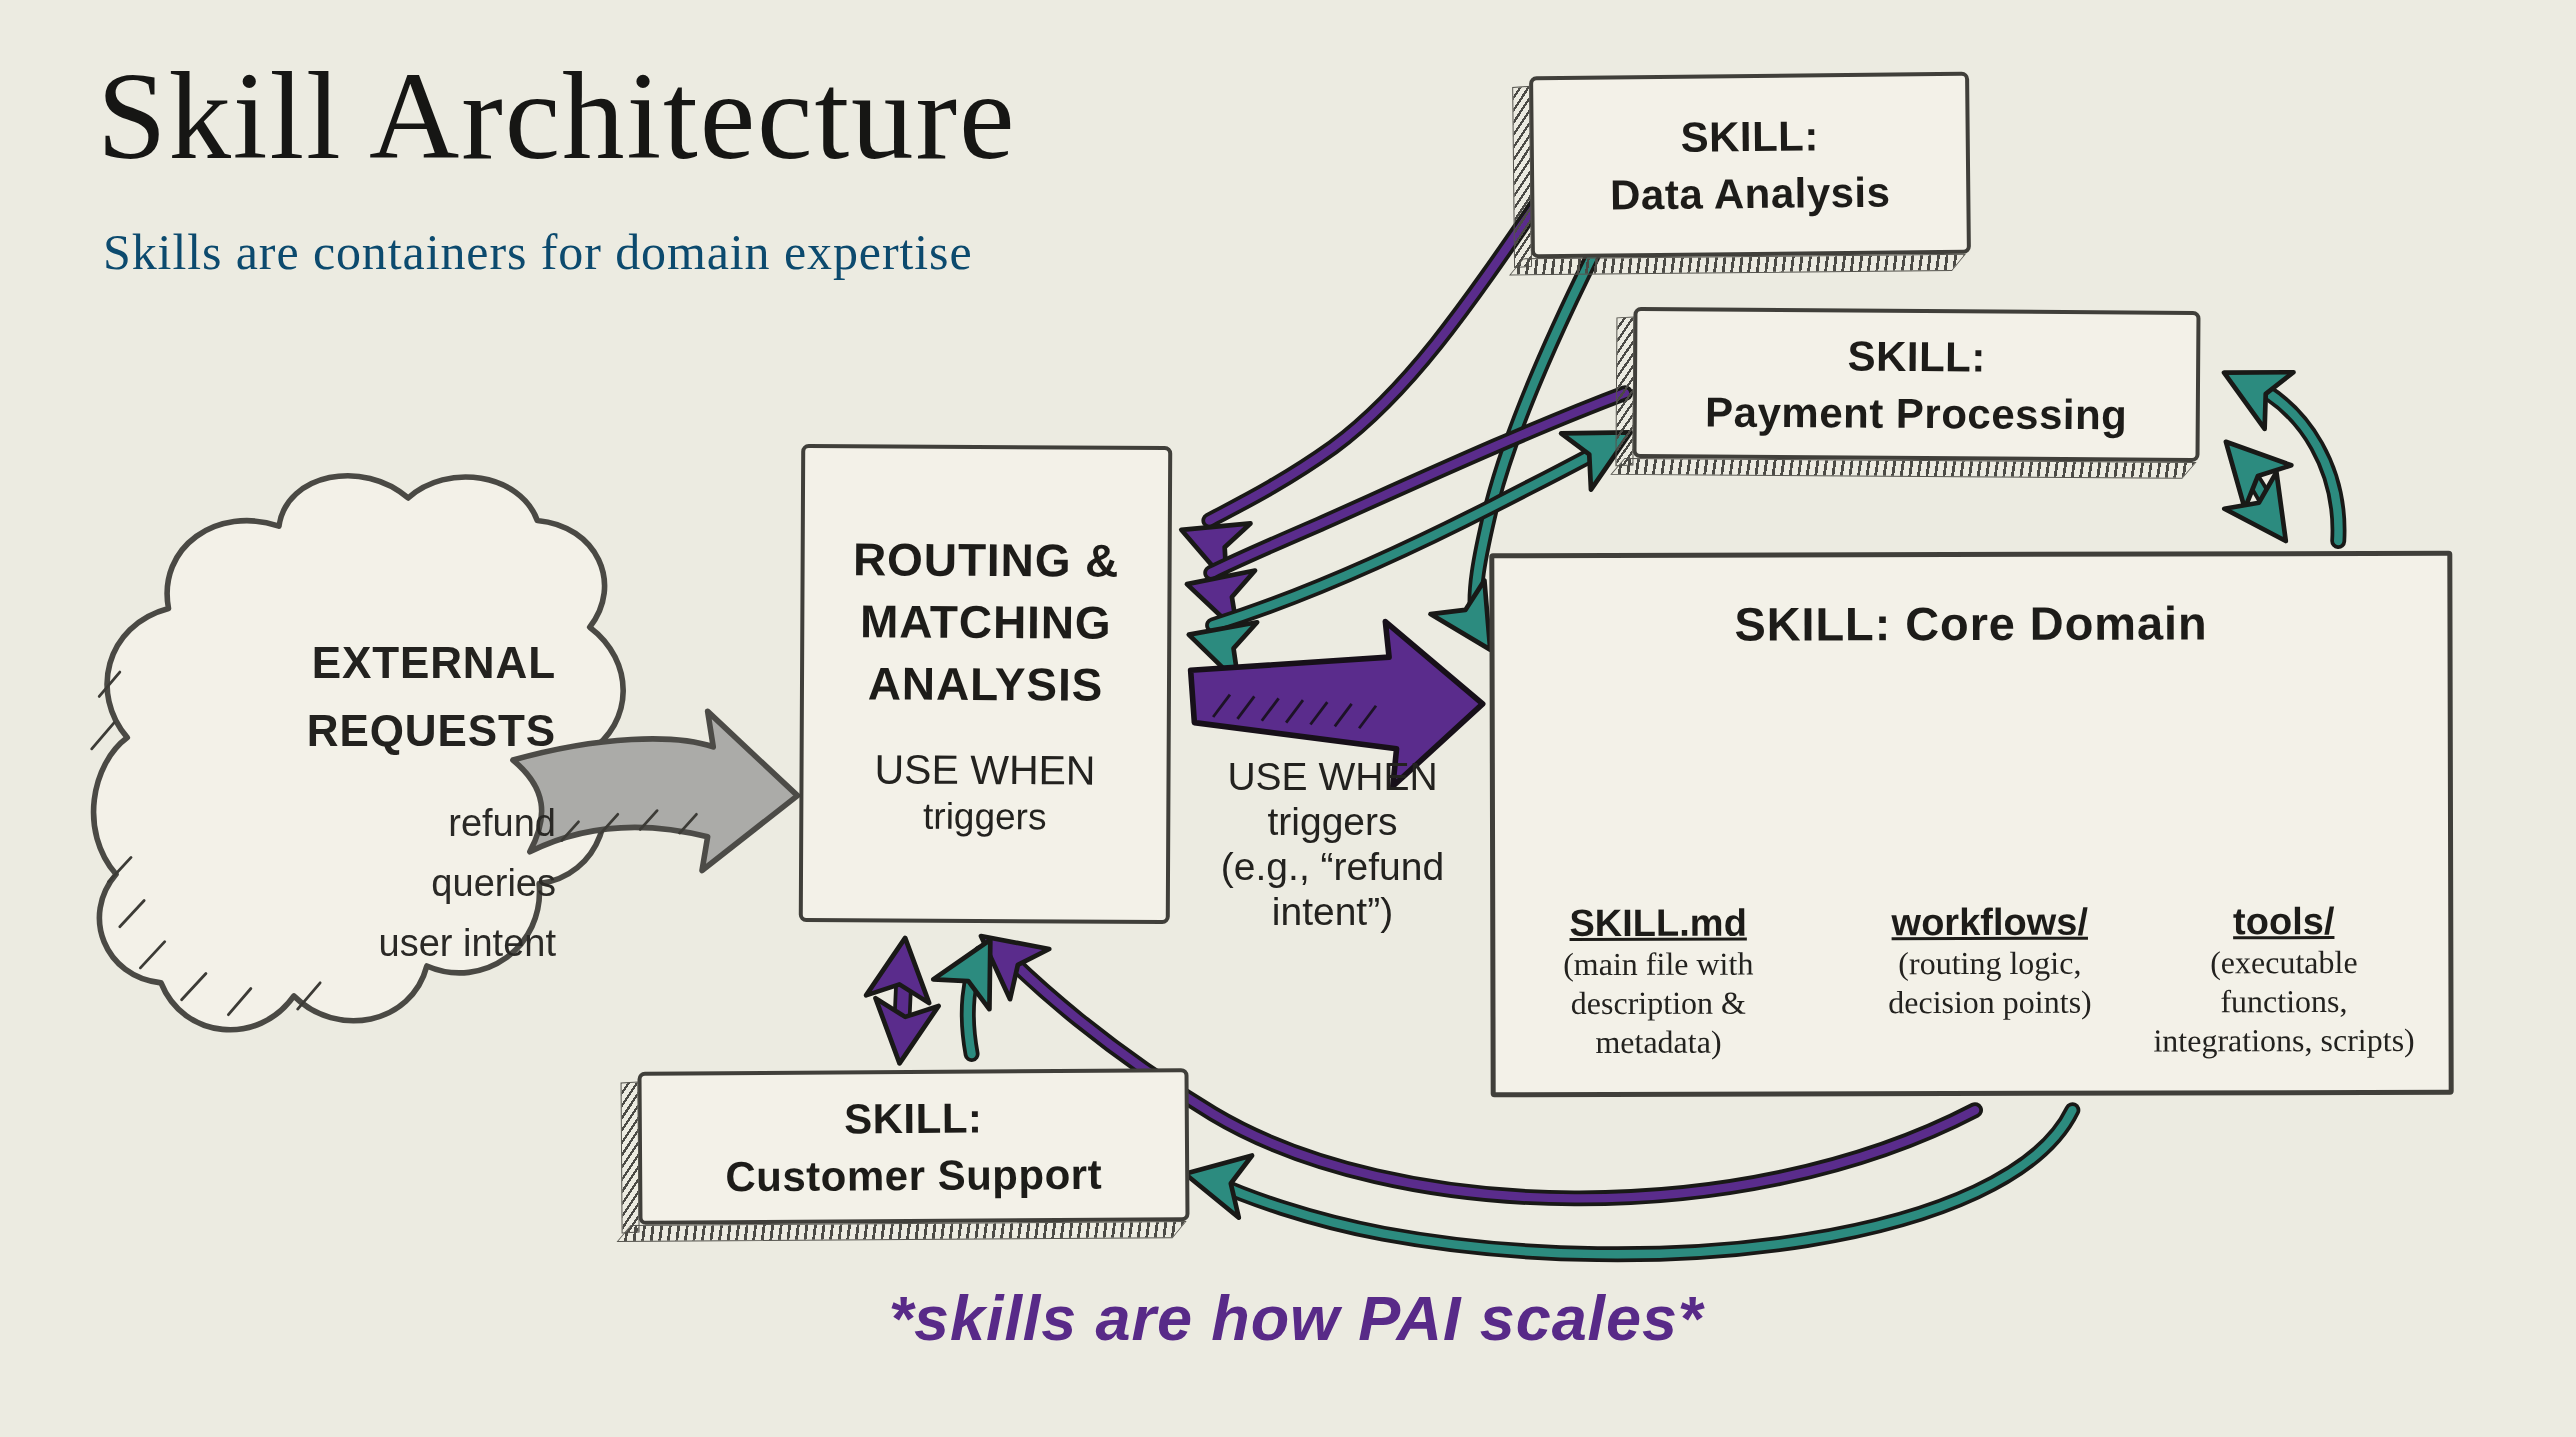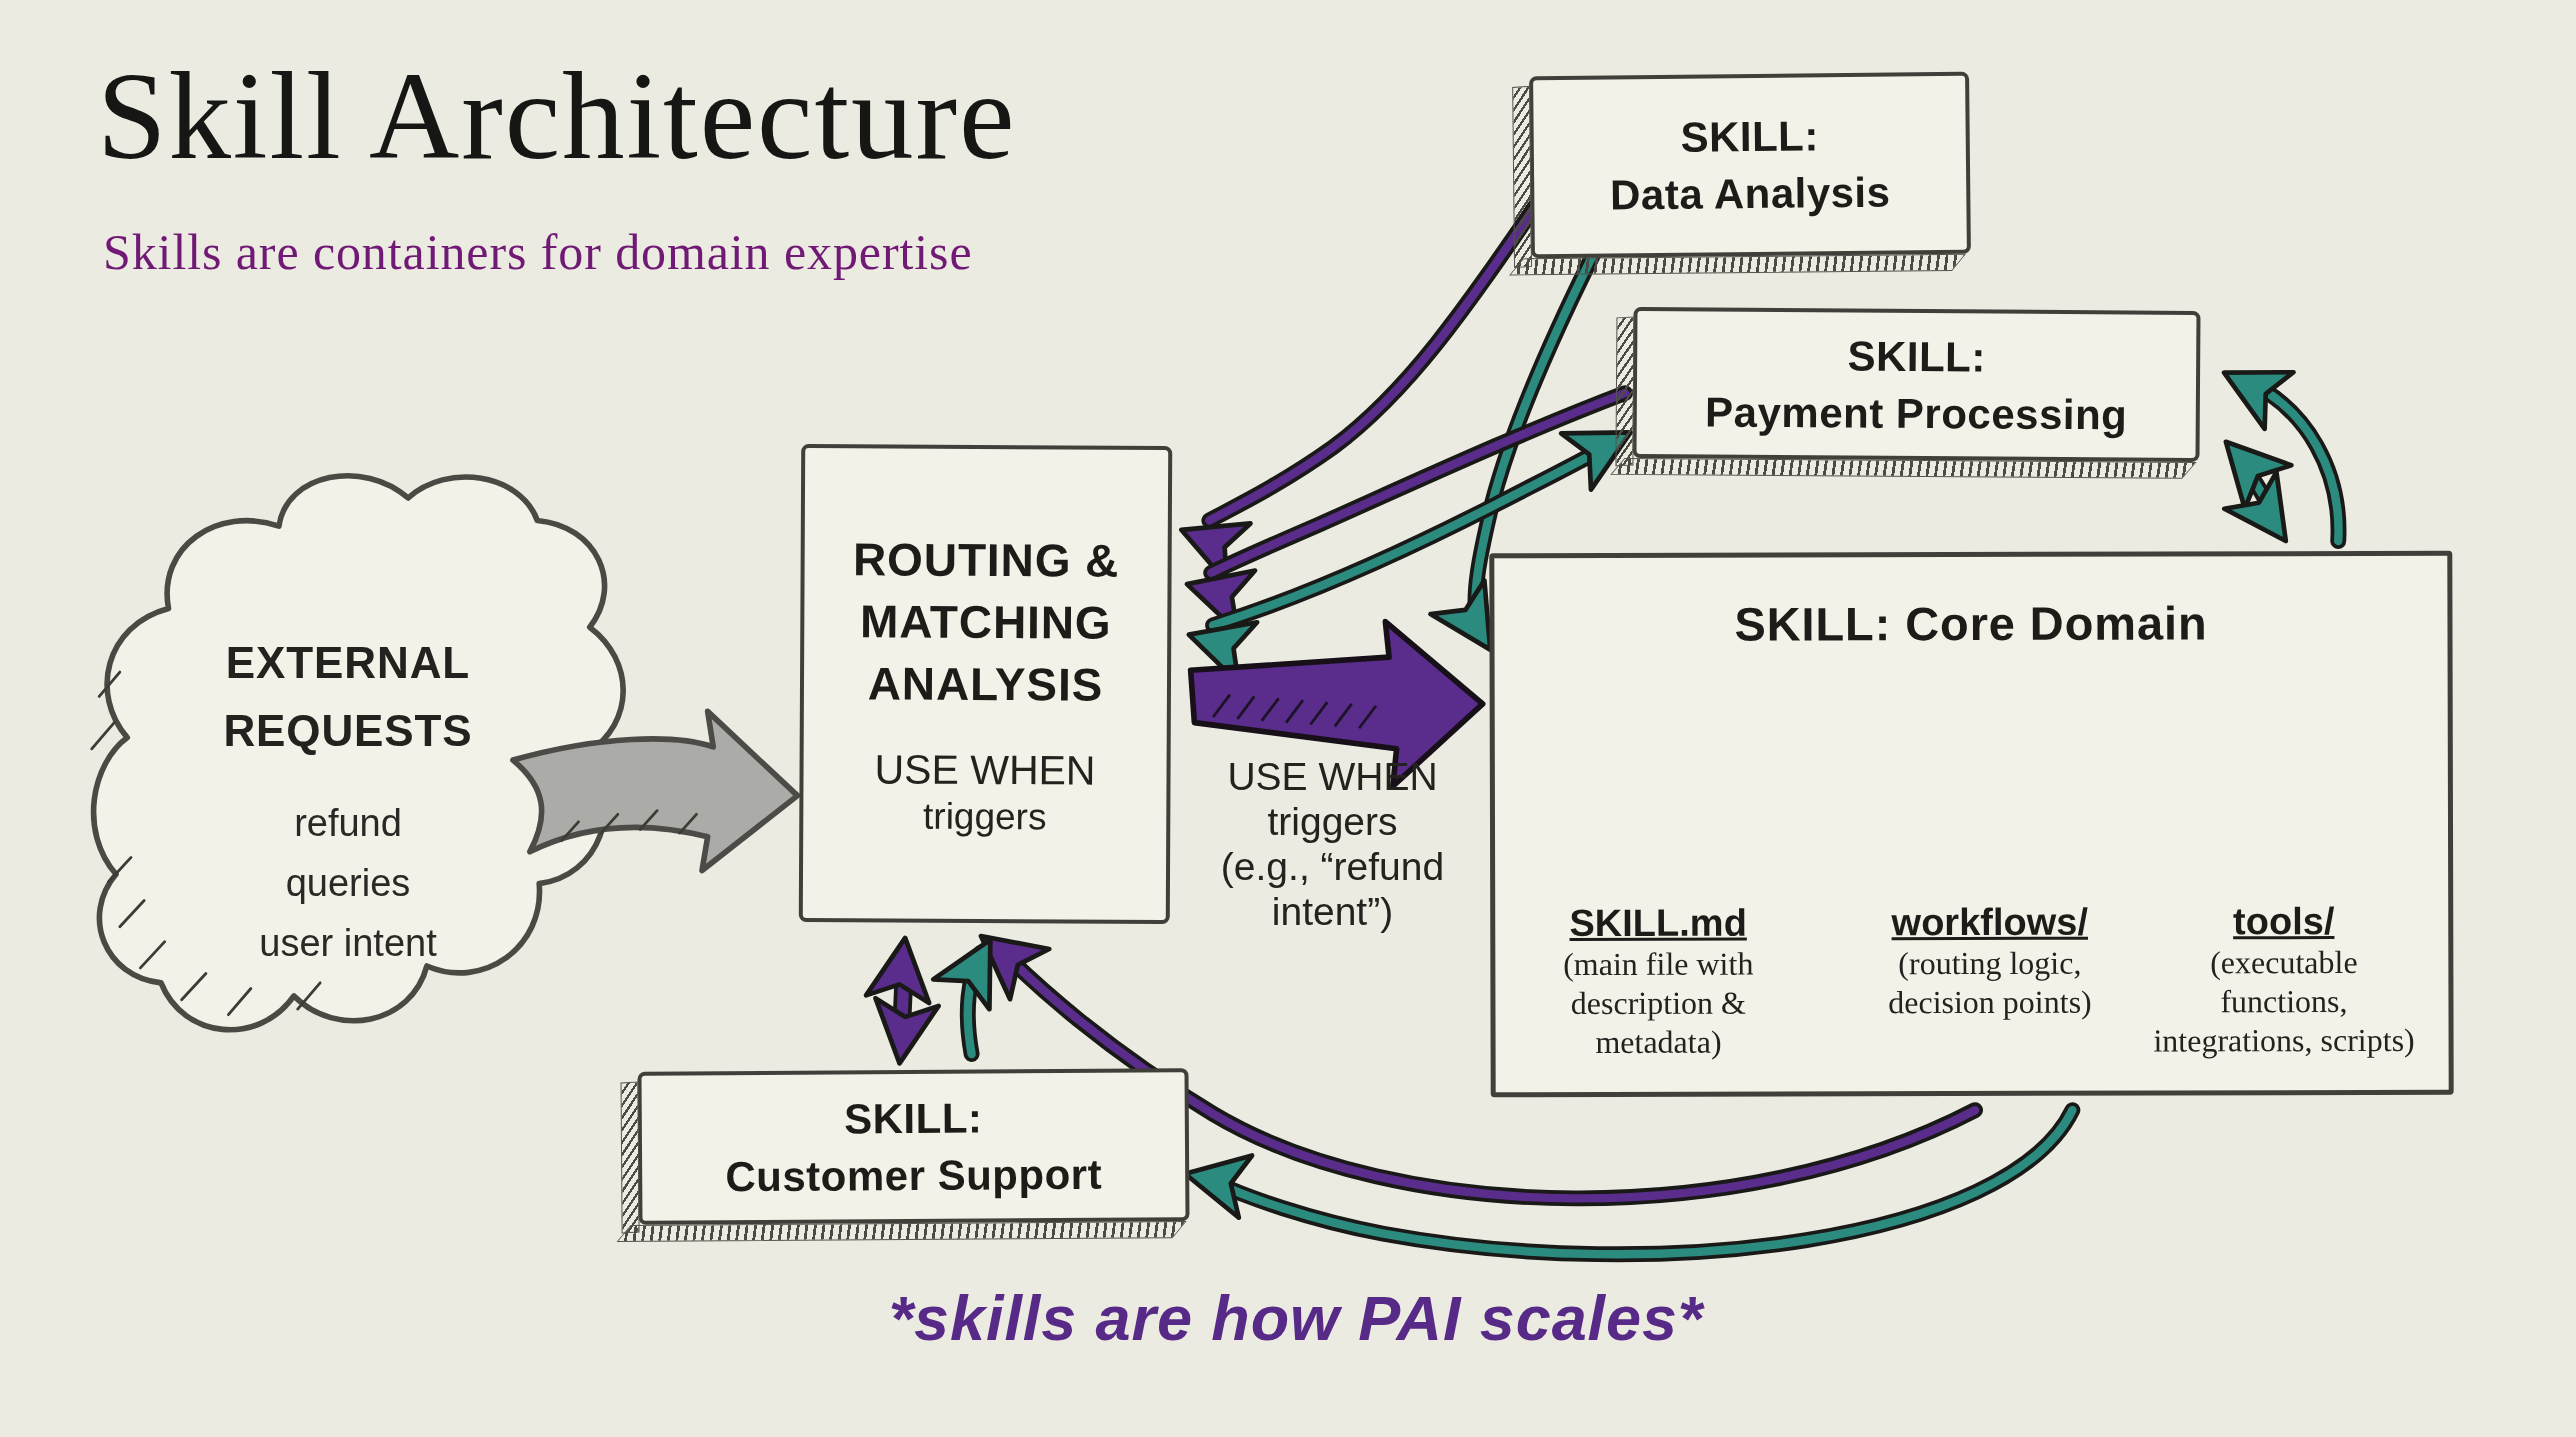--- a/index.html
+++ b/index.html
@@ -10,23 +10,23 @@
   body{width:2576px;height:1438px;overflow:hidden;background:var(--bg);
        font-family:"Liberation Sans",sans-serif;color:var(--ink);}
   .stage{position:absolute;inset:0;width:2576px;height:1438px;}
   svg.canvas{position:absolute;inset:0;}
 
   
   .abs{position:absolute;}
   .page-title{left:97px;top:45px;font-family:"Liberation Serif",serif;
     font-size:125px;font-weight:500;color:#161614;letter-spacing:1.9px;}
   .page-subtitle{left:103px;top:223px;font-family:"Liberation Serif",serif;
-    font-size:50px;color:#701a75;letter-spacing:0.9px;}
-
-  .cloud-text{left:140px;top:629px;width:416px;text-align:center;}
+    font-size:50px;color:#0c4a6e;letter-spacing:0.9px;}
+
+  .cloud-text{left:140px;top:629px;width:416px;text-align:right;}
   .cloud-text .hl{font-size:44px;font-weight:700;line-height:68px;color:#23221f;letter-spacing:0.9px;}
   .cloud-text .items{margin-top:28px;font-size:38px;line-height:60px;color:#2a2926;}
 
   .box{position:absolute;box-sizing:border-box;background:var(--box);
        border:4.7px solid #403f3a;border-radius:7.5px;}
   .shadowed::before{content:"";position:absolute;left:-20.6px;top:5.6px;width:16px;height:103%;
        background:repeating-linear-gradient(125deg,rgba(0,0,0,0) 0 4.7px,#4b4a45 4.7px 7px);
        border:1.9px solid #55544e;transform:skewY(-3deg);}
   .shadowed::after{content:"";position:absolute;left:-19px;bottom:-20.6px;width:102%;height:15px;
        background:repeating-linear-gradient(55deg,rgba(0,0,0,0) 0 4.7px,#4b4a45 4.7px 7px);

